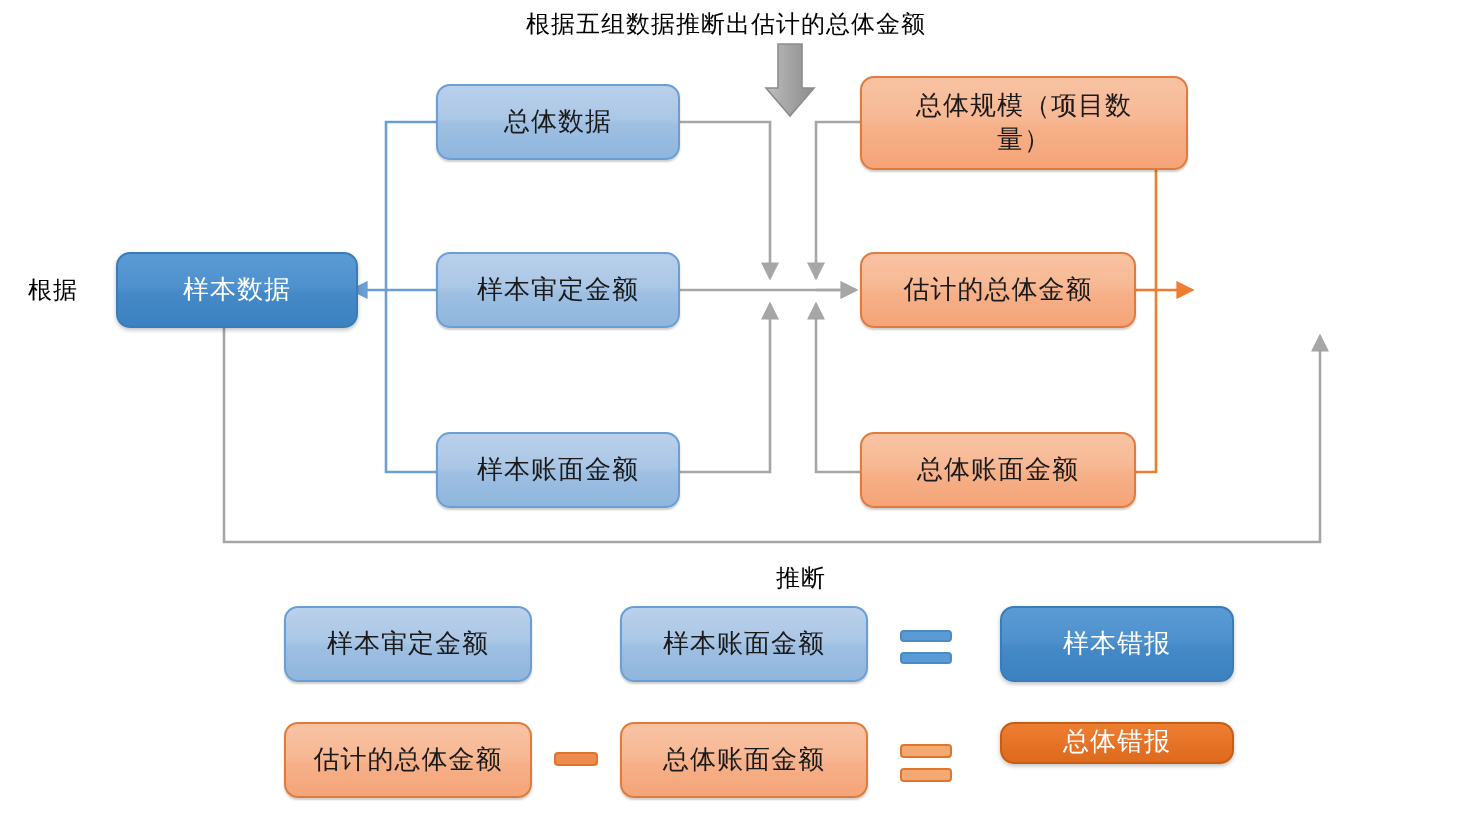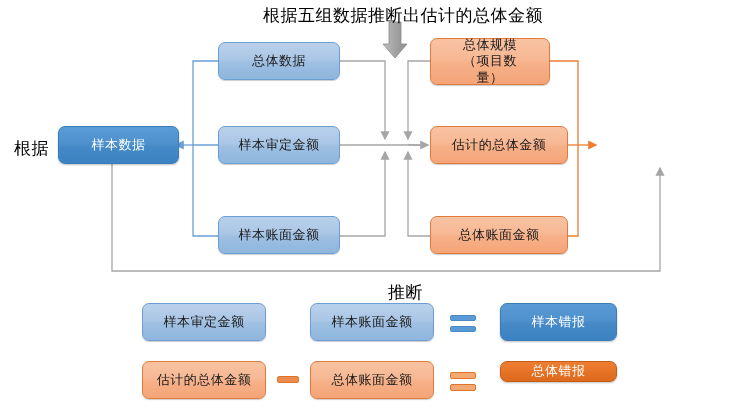--- a/index.html
+++ b/index.html
@@ -58,21 +58,21 @@
   }
   
   .bx-orange-solid {
     background: linear-gradient(180deg, #ed7d31 0%, #e8762a 45%, #e57124 55%, #dd6a1d 100%);
     border: 1px solid #c75c14;
     color: #ffffff;
     box-shadow: 0 1px 2px rgba(0,0,0,0.25);
   }
   .plain-label {
     position: absolute;
-    font-size: 17px;
+    font-size: 12px;
     color: #000000;
     letter-spacing: 0.5px;
     white-space: nowrap;
     z-index: 4;
   }
   .op {
     position: absolute;
     z-index: 4;
   }
   .op span {
@@ -167,21 +167,21 @@
   <div class="plain-label" style="left:14px; top:137px;">根据</div>
 
   <div class="box bx-blue-solid" style="left:58px; top:126px; width:121px; height:38px;">样本数据</div>
 
   <div class="box bx-blue-light" style="left:218px; top:42px; width:122px; height:38px;">总体数据</div>
 
   <div class="box bx-blue-light" style="left:218px; top:126px; width:122px; height:38px;">样本审定金额</div>
 
   <div class="box bx-blue-light" style="left:218px; top:216px; width:122px; height:38px;">样本账面金额</div>
 
-  <div class="box bx-orange-light" style="left:430px; top:38px; width:120px; height:47px; padding:0 22px;">总体规模（项目数量）</div>
+  <div class="box bx-orange-light" style="left:430px; top:38px; width:164px; height:47px; padding:0 22px;">总体规模（项目数量）</div>
 
   <div class="box bx-orange-light" style="left:430px; top:126px; width:138px; height:38px;">估计的总体金额</div>
 
   <div class="box bx-orange-light" style="left:430px; top:216px; width:138px; height:38px;">总体账面金额</div>
 
 
   <div class="plain-label" style="left:388px; top:281px;">推断</div>
 
   <div class="box bx-blue-light" style="left:142px; top:303px; width:124px; height:38px;">样本审定金额</div>
 

